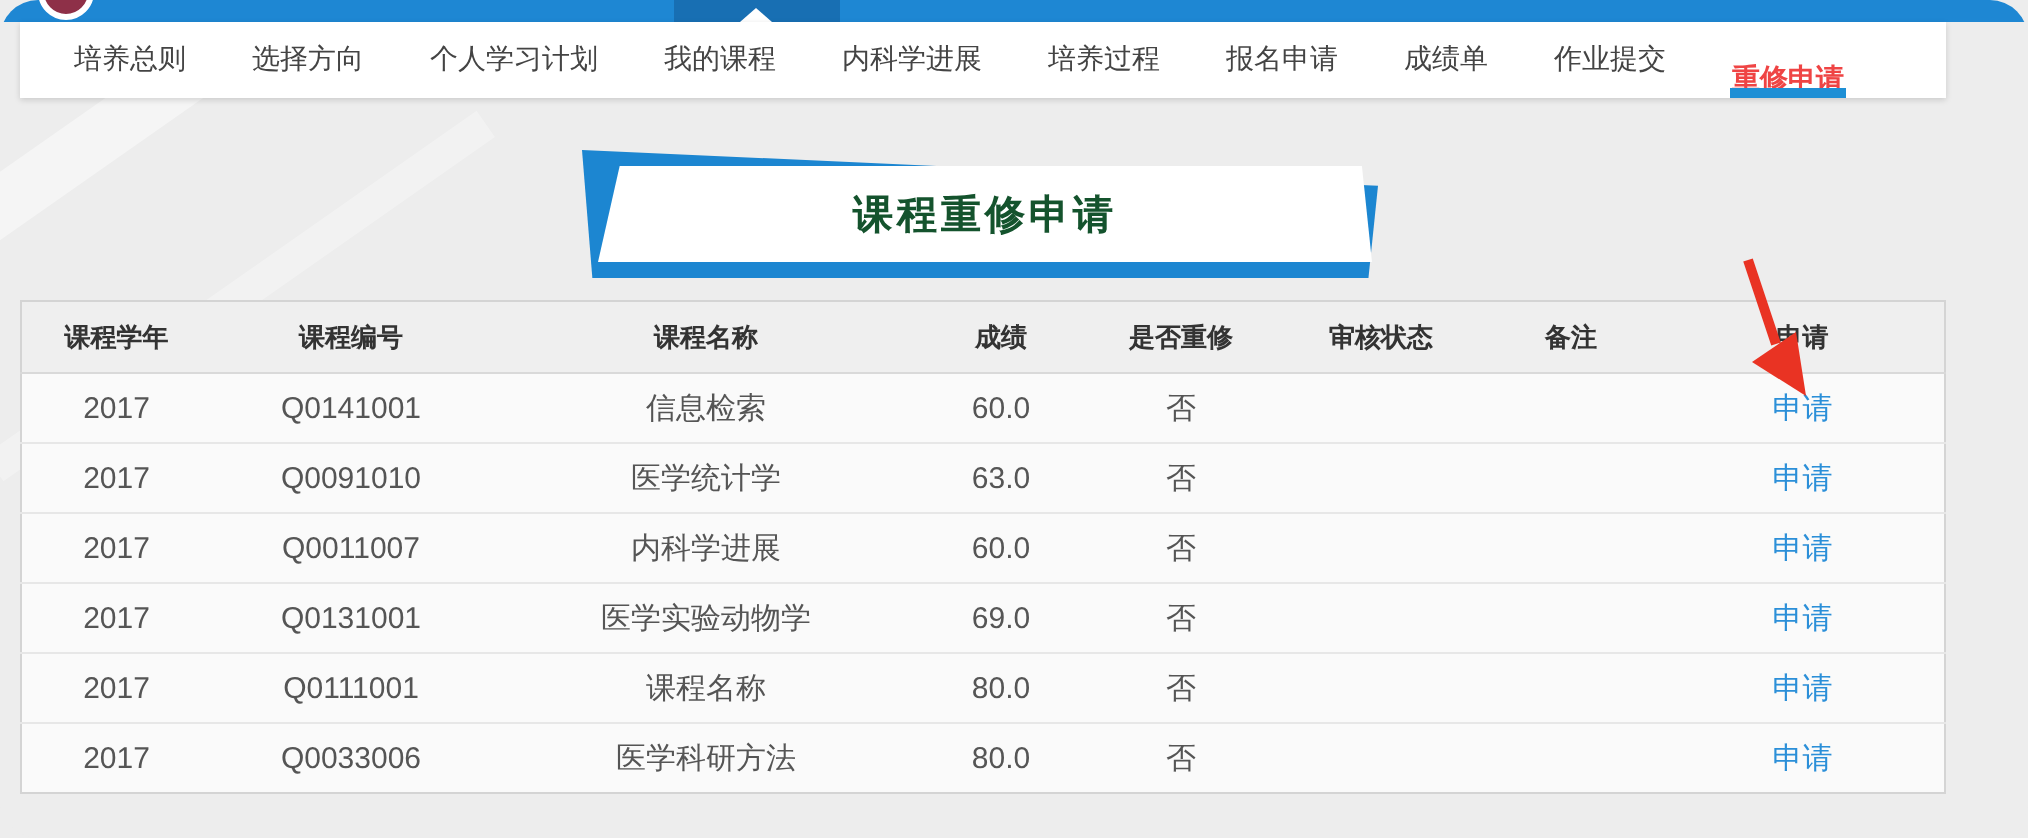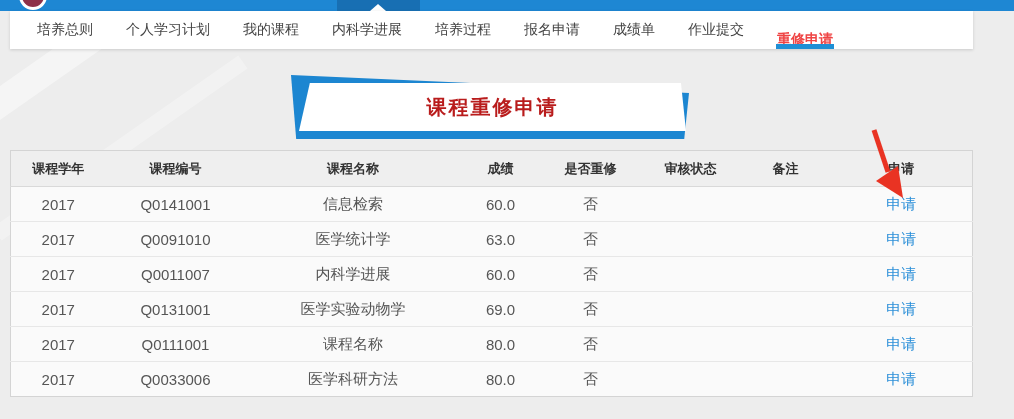--- a/index.html
+++ b/index.html
@@ -1,18 +1,18 @@
 <!DOCTYPE html>
 <html><head>
 <meta charset="utf-8">
 <style>
   * { margin:0; padding:0; box-sizing:border-box; }
   html,body { width:1014px; height:419px; }
   body { font-family:"Liberation Sans","DejaVu Sans",sans-serif; background:#ededed; }
-  .screen { position:relative; width:1014px; height:419px; background:#ededed; overflow:hidden; }
+  .screen { position:relative; width:1014px; height:419px; background:#ededed; overflow:hidden;border-radius:19px; }
 
   
   .watermark { position:absolute; left:-60px; top:40px; width:260px; height:28px;
     background:rgba(255,255,255,.45); transform:rotate(-35deg); pointer-events:none; }
   .watermark.w2 { left:-30px; top:140px; width:300px; height:16px; background:rgba(255,255,255,.3); }
 
   
   .topbar { position:absolute; left:0; top:0; width:1014px; height:11px; background:#1e87d3; }
   .topbar-active { position:absolute; left:337px; top:0; width:83px; height:11px; background:#186fb3; }
   .topbar-pointer { position:absolute; left:370px; top:4px; width:0; height:0;
@@ -28,21 +28,21 @@
   .tab.active { color:#ef4444; font-weight:bold;margin-top:20px; }
   .tab.active::after { content:""; position:absolute; left:-1px; right:-1px; bottom:0; height:5px; background:#1e8fd5; }
 
   
   .ribbon-back { position:absolute; left:291px; top:75px; width:398px; height:64px; background:#1c86d1;
     clip-path:polygon(0% 0%, 100% 28%, 98.8% 100%, 1.3% 100%);
     filter:drop-shadow(0 2px 2px rgba(0,0,0,.2)); }
   .ribbon-front { position:absolute; left:299px; top:83px; width:387px; height:48px; background:#fff;
     clip-path:polygon(2.8% 0, 98.7% 0, 100% 100%, 0 100%);
     display:flex; align-items:center; justify-content:center;
-    font-size:20px; font-weight:bold; color:#b91c1c; letter-spacing:2px;
+    font-size:20px; font-weight:bold; color:#14532d; letter-spacing:2px;
     filter:drop-shadow(0 2px 2px rgba(0,0,0,.18)); }
 
   
   .retake-table { position:absolute; left:10px; top:150px; width:962px; border-collapse:collapse;
     border:1px solid #d4d4d4; table-layout:fixed; background:#0369a1; }
   .retake-table th { height:36px; background:#efefef; font-size:13px; font-weight:bold; color:#333;
     text-align:center; border-bottom:1px solid #d9d9d9; }
   .retake-table td { height:35px; font-size:15px; color:#555; text-align:center;
     border-bottom:1px solid #e7e7e7; background:#fafafa; }
   .retake-table tr:last-child td { border-bottom:none; }
@@ -59,20 +59,21 @@
   <div class="watermark w2"></div>
 
   <div class="topbar">
     <div class="topbar-active"></div>
     <div class="topbar-pointer"></div>
   </div>
   <div class="logo-circle"></div>
 
   <div class="navbar">
     <div class="tab">培养总则</div>
+    <div class="tab">选择方向</div>
     <div class="tab">个人学习计划</div>
     <div class="tab">我的课程</div>
     <div class="tab">内科学进展</div>
     <div class="tab">培养过程</div>
     <div class="tab">报名申请</div>
     <div class="tab">成绩单</div>
     <div class="tab">作业提交</div>
     <div class="tab active">重修申请</div>
   </div>
 

